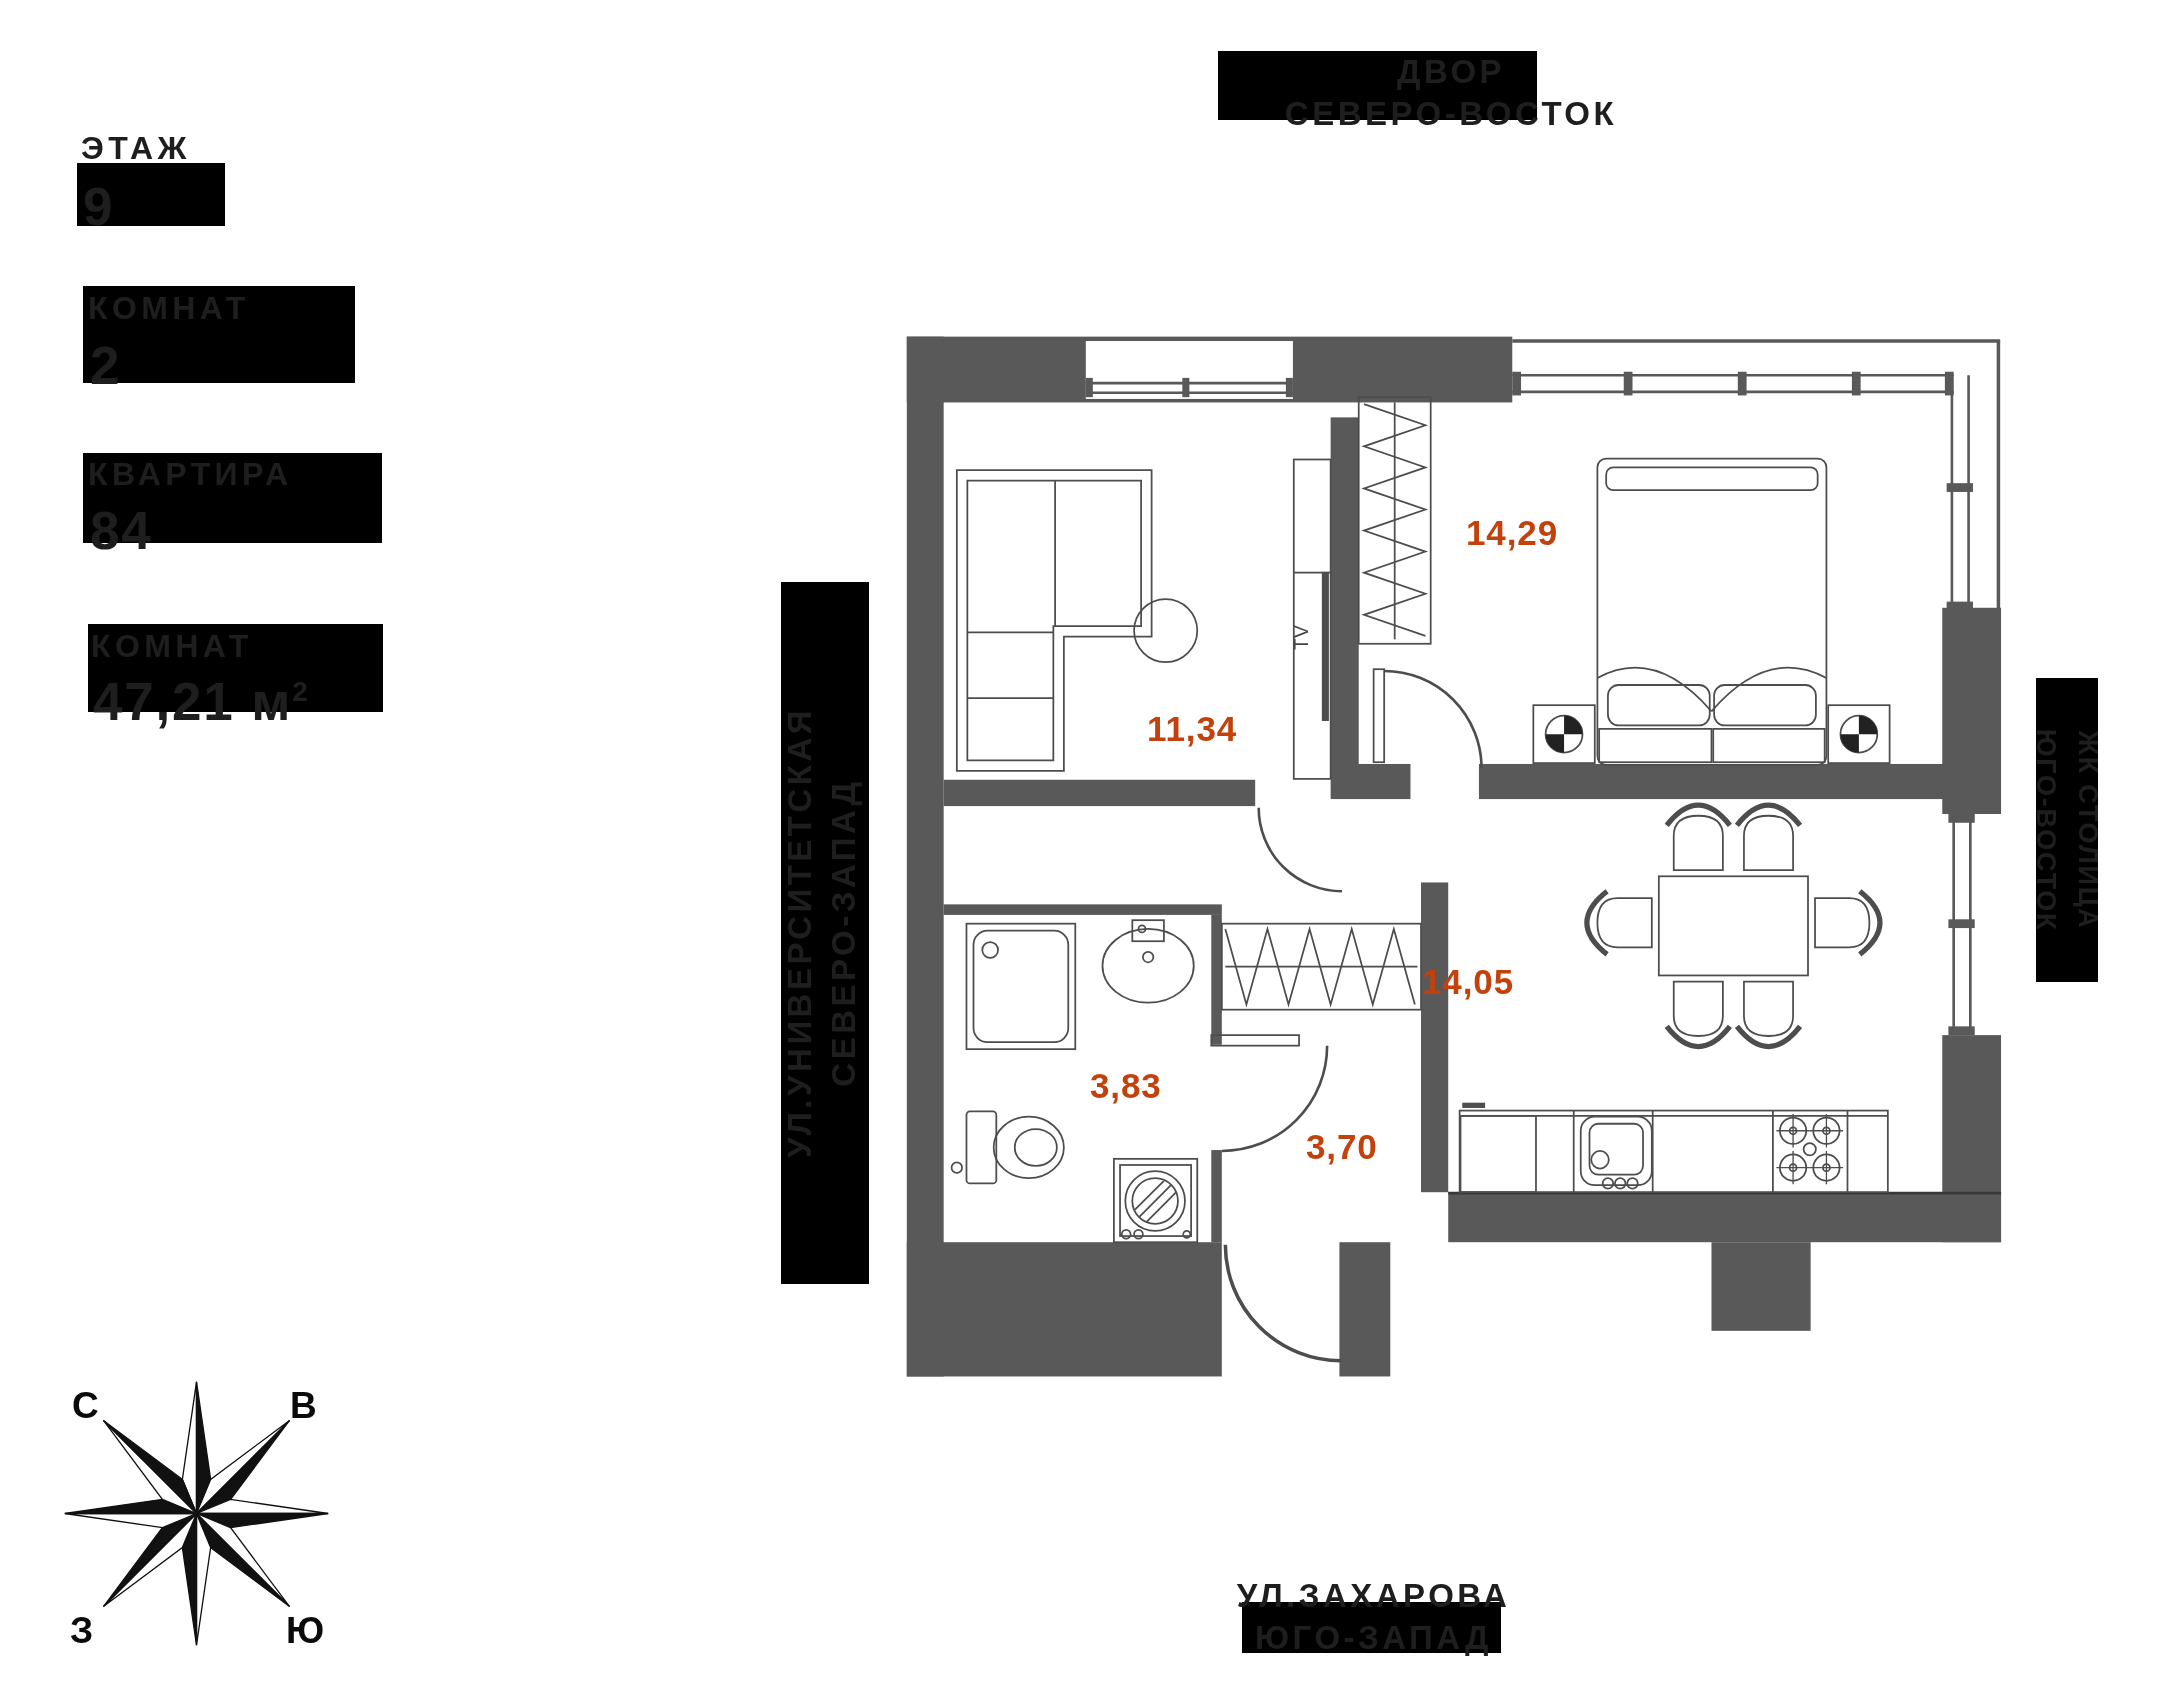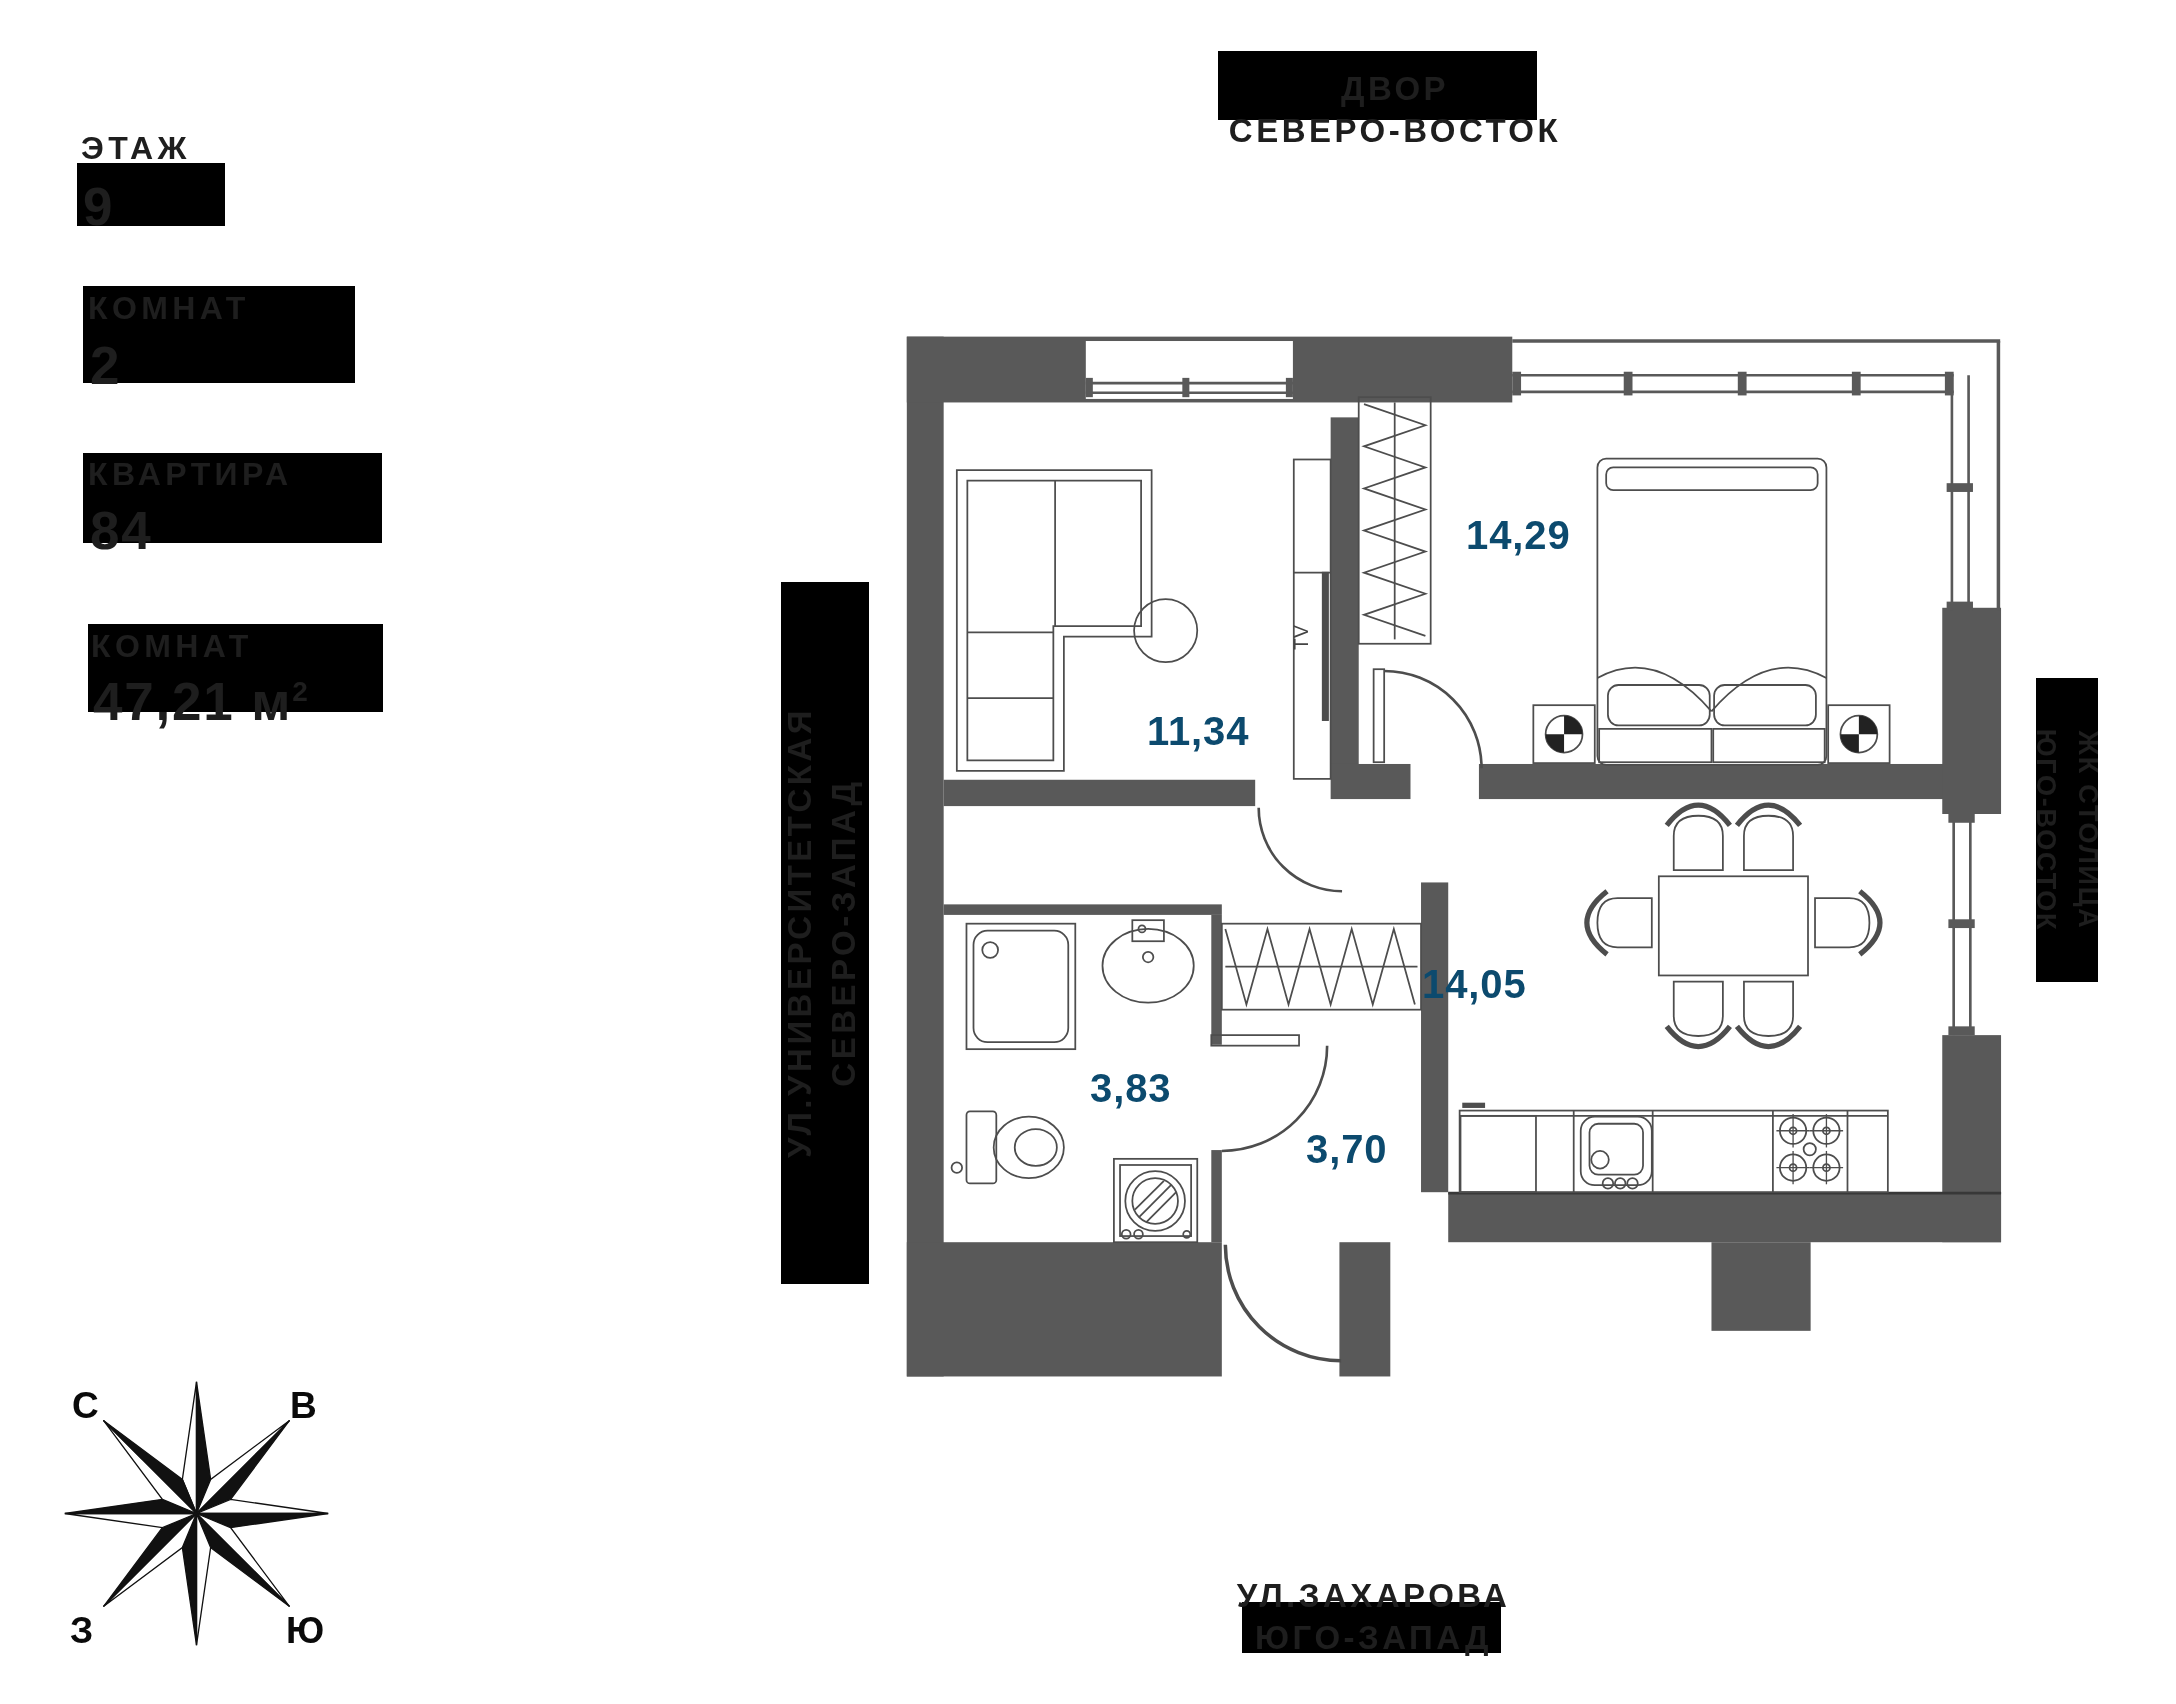--- a/index.html
+++ b/index.html
@@ -6,21 +6,21 @@
   body{width:2177px;height:1705px;background:#ffffff;position:relative;overflow:hidden;
        font-family:"Liberation Sans", sans-serif;}
   .abs{position:absolute;}
   .blackbox{position:absolute;background:#000000;z-index:1;}
   .darktxt{position:absolute;color:#1e1e1e;font-weight:bold;z-index:2;white-space:nowrap;}
   .ilabel{font-size:32px;letter-spacing:4.4px;}
   .ivalue{font-size:53px;letter-spacing:1.8px;}
   .ivalue sup{font-size:28px;}
   .dirline{font-size:33px;letter-spacing:3.5px;text-align:center;}
   .dirwrap{position:absolute;z-index:2;text-align:center;}
-  .roomlabel{position:absolute;color:#0c4a6e;font-weight:bold;font-size:40px;
+  .roomlabel{position:absolute;color:#c2410c;font-weight:bold;font-size:35px;
              letter-spacing:0.9px;z-index:3;white-space:nowrap;}
   .compassletter{position:absolute;color:#0a0a0a;font-weight:900;font-size:37px;z-index:2;}
   svg{display:block;}
 </style>
 </head>
 <body>
 
 <div>
   <div class="blackbox" style="left:77px;top:163px;width:148px;height:63px;"></div>
   <div class="darktxt ilabel" style="left:81px;top:130px;">ЭТАЖ</div>
@@ -33,21 +33,21 @@
   <div class="blackbox" style="left:83px;top:453px;width:299px;height:90px;"></div>
   <div class="darktxt ilabel" style="left:88px;top:456px;">КВАРТИРА</div>
   <div class="darktxt ivalue" style="left:90px;top:500px;">84</div>
 
   <div class="blackbox" style="left:88px;top:624px;width:295px;height:88px;"></div>
   <div class="darktxt ilabel" style="left:91px;top:628px;">КОМНАТ</div>
   <div class="darktxt ivalue" style="left:93px;top:671px;"><span>47,21 м</span><sup>2</sup></div>
 </div>
 
 <div class="blackbox" style="left:1218px;top:51px;width:319px;height:69px;"></div>
-<div class="dirwrap" style="left:1088px;top:53px;width:614px;margin-top:17px;">
+<div class="dirwrap" style="left:1144px;top:53px;width:614px;">
   <div class="darktxt dirline" style="position:static;">ДВОР</div>
   <div class="darktxt dirline" style="position:static;margin-top:3.5px;">СЕВЕРО-ВОСТОК</div>
 </div>
 
 <div class="blackbox" style="left:781px;top:582px;width:88px;height:702px;"></div>
 <div class="dirwrap" style="left:463px;top:887px;width:720px;height:91px;transform:rotate(-90deg);">
   <div class="darktxt dirline" style="position:static;line-height:44px;">УЛ.УНИВЕРСИТЕТСКАЯ</div>
   <div class="darktxt dirline" style="position:static;line-height:44px;">СЕВЕРО-ЗАПАД</div>
 </div>
 

